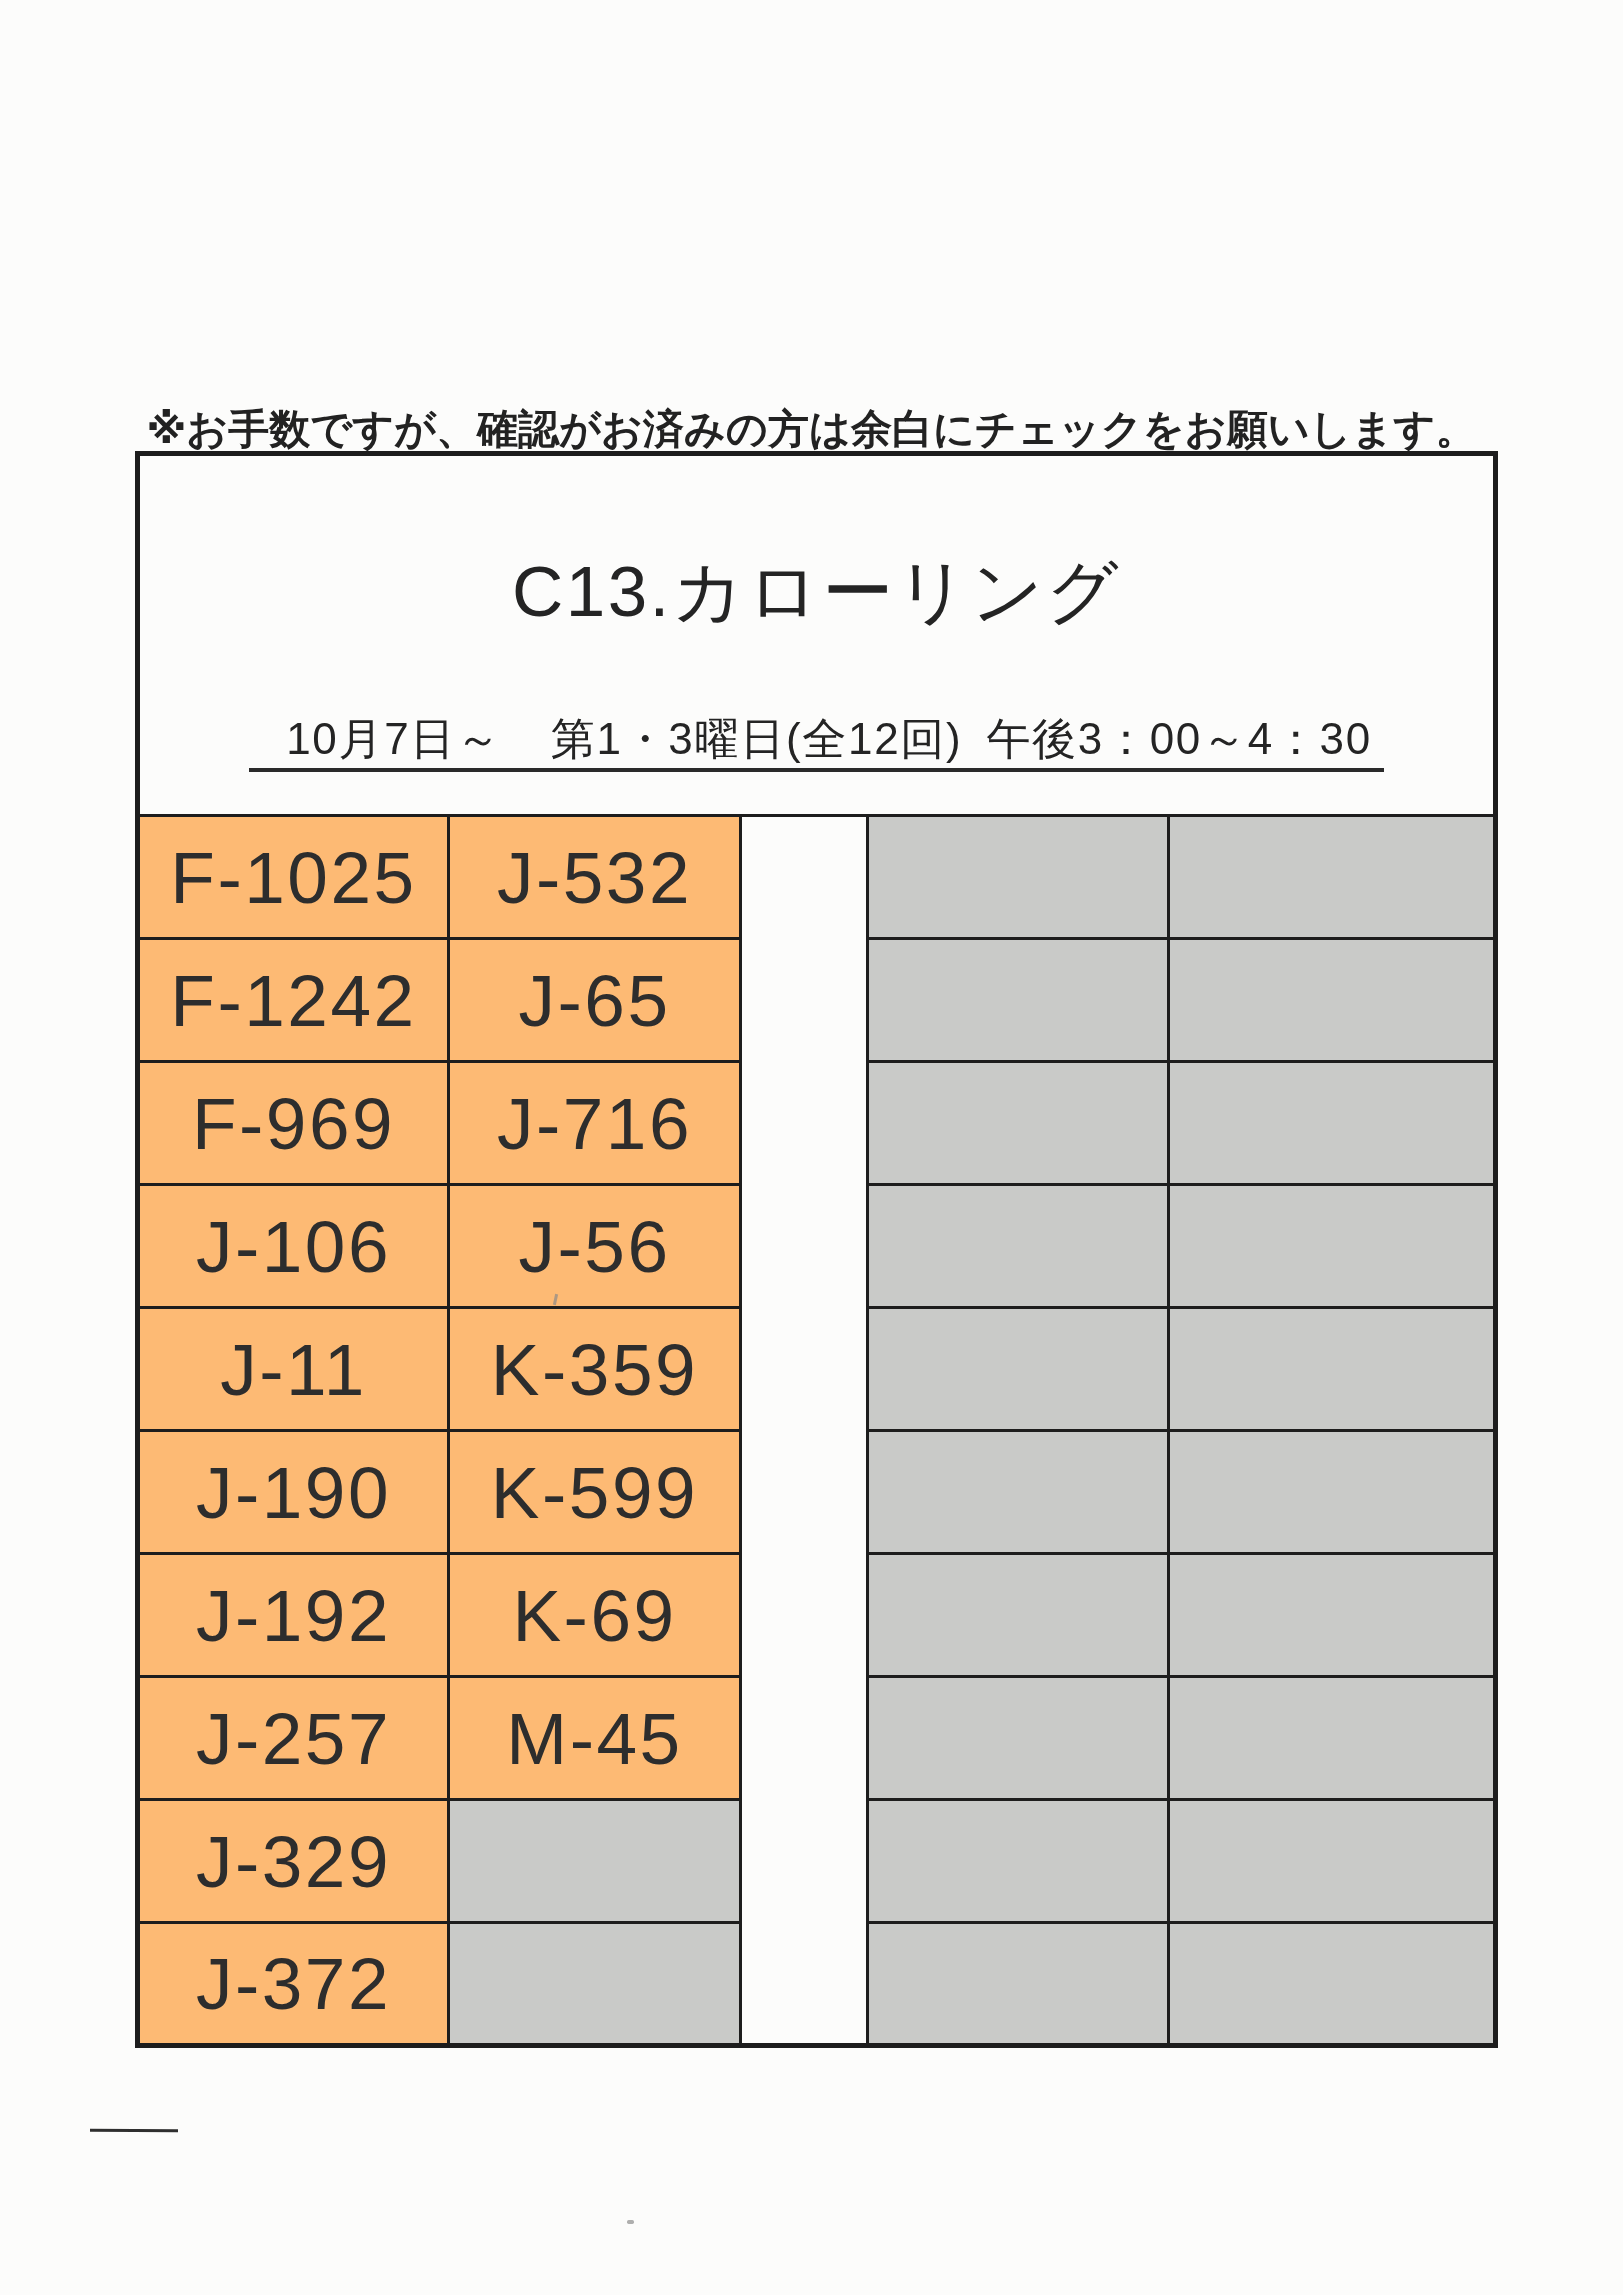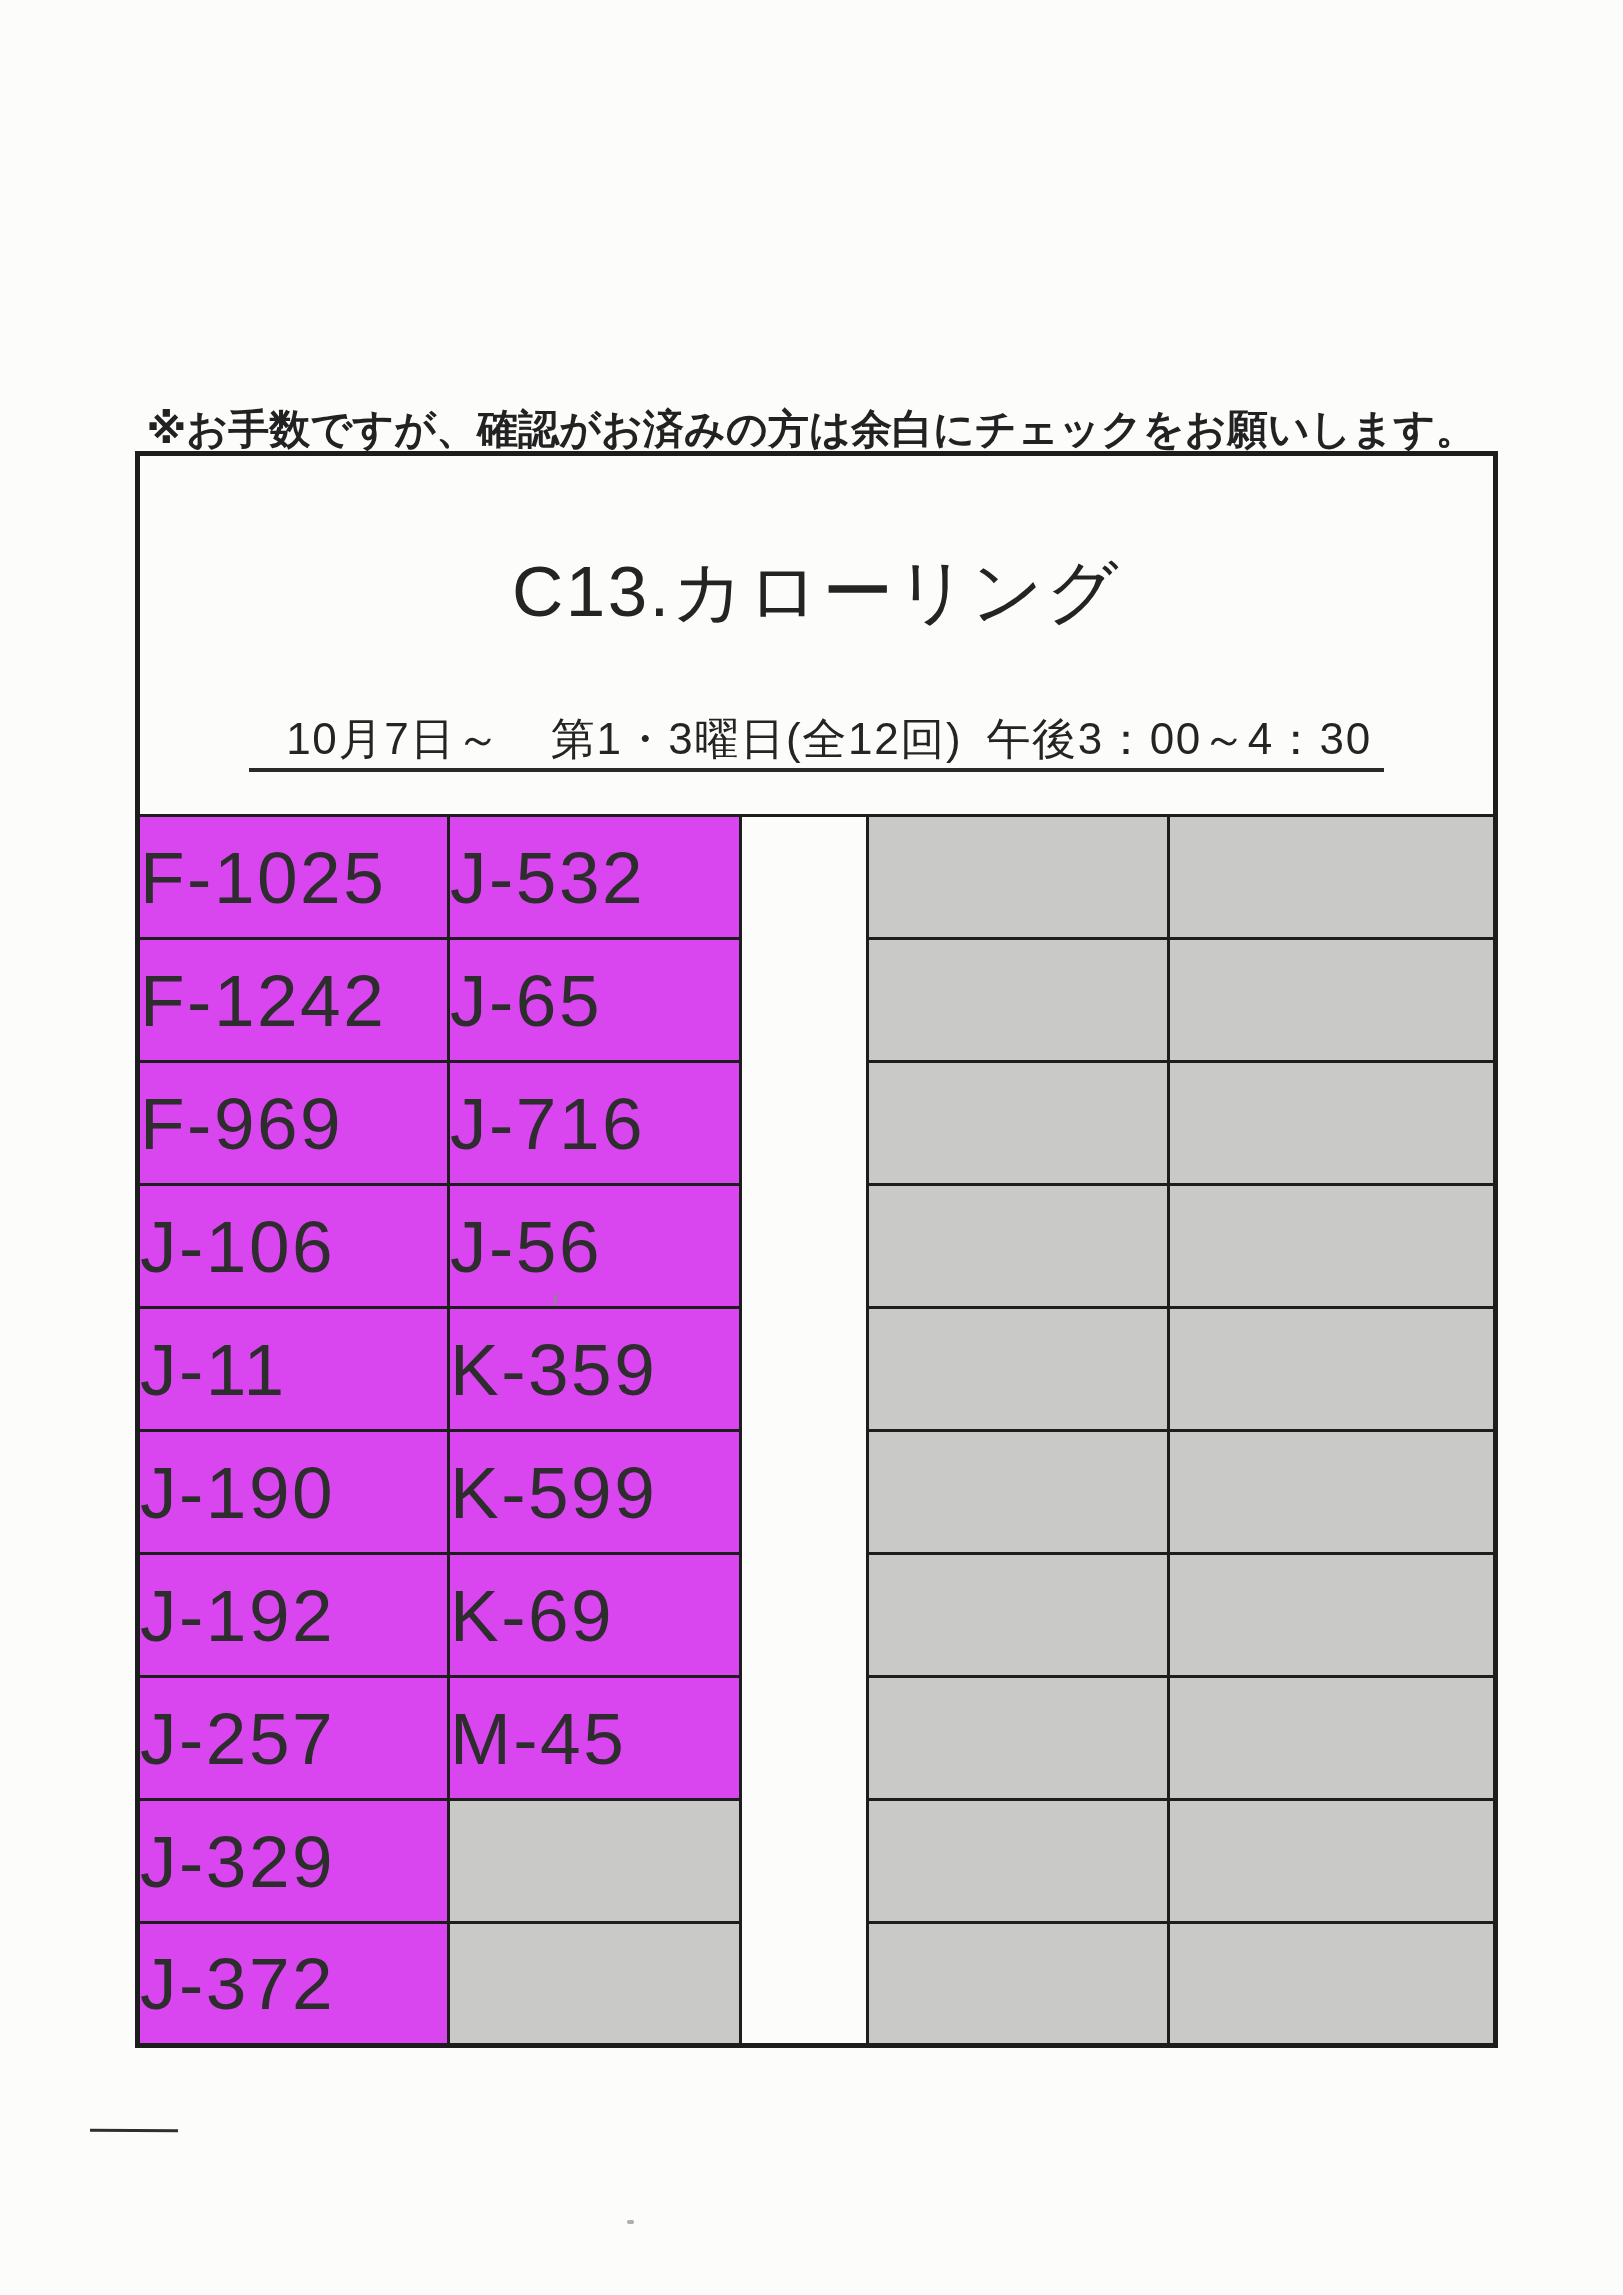--- a/index.html
+++ b/index.html
@@ -22,36 +22,36 @@
   .note-1{top:358px;font-size:37px;}
   .note-2{top:402px;font-size:41px;}
 
   table.winner-table{
     position:absolute;left:135px;top:451px;width:1358px;
     border-collapse:collapse;table-layout:fixed;
     border:5px solid #1d1d1d;
   }
   table.winner-table td{
     border:3.4px solid #1d1d1d;
-    text-align:left;vertical-align:middle;padding:0;
+    text-align:center;vertical-align:middle;padding:0;
     overflow:hidden;
   }
   .header-cell{height:358px;vertical-align:top;background:#fcfcfb;}
   .header-inner{padding-top:49px;display:flex;flex-direction:column;align-items:center;}
   .course-title{font-size:71px;letter-spacing:2.5px;color:#242424;}
   .schedule{margin-top:73px;display:flex;flex-direction:row;align-items:center;}
   .schedule-line{
     font-size:44px;line-height:52px;color:#242424;
     border-bottom:4.2px solid #2a2a2a;padding:0 12px 3.4px;margin-bottom:1.7px;
     letter-spacing:1.7px;
   }
   .schedule-line.first{padding:0 37px 3.4px;}
 
   tr.data-row{height:123px;}
-  .reg-cell{font-size:73px;letter-spacing:2.5px;color:#2d2d2d;background:#d946ef;}
+  .reg-cell{font-size:73px;letter-spacing:2.5px;color:#2d2d2d;background:#fdba74;}
   .check-cell{background:#c9cac8;}
   .gray{background:#c9cac8;}
   .spacer{background:#fcfcfb;}
 
   
   .artifact-line{position:absolute;left:90px;top:2129px;width:88px;height:3.4px;background:#2f2f2f;transform:rotate(0.3deg);}
   .artifact-speck{position:absolute;left:627px;top:2220px;width:6.8px;height:4.2px;background:#9b9b9b;border-radius:1.7px;opacity:.8;}
   .artifact-tick{position:absolute;left:554px;top:1294px;width:3.4px;height:11px;background:#8a8a8a;transform:rotate(12deg);opacity:.7;}
 </style>
 </head>

